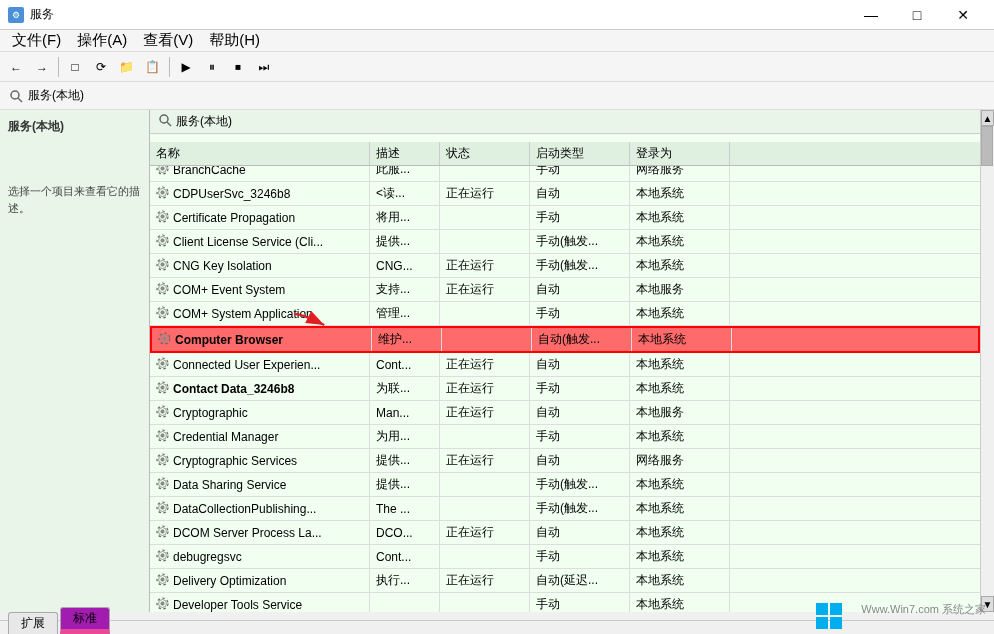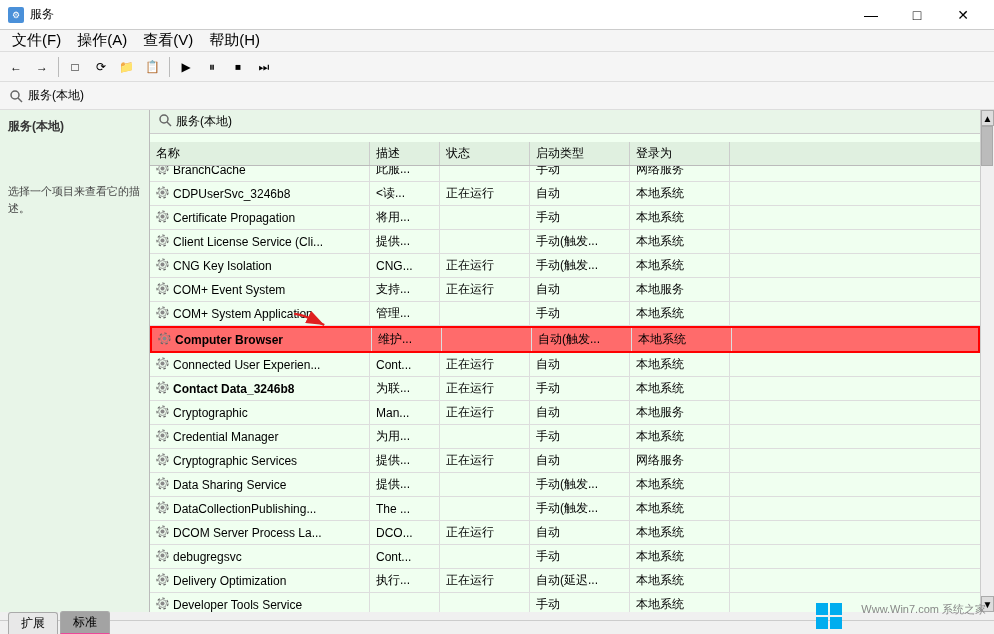--- a/index.html
+++ b/index.html
@@ -203,21 +203,21 @@
     .tab {
       padding: 2px 12px;
       border: 1px solid #aaa;
       border-bottom: none;
       background: #e8e8e8;
       cursor: pointer;
       font-size: 12px;
       border-radius: 3px 3px 0 0;
       margin-right: 2px;
     }
-    .tab.active { background: #a3a3a3; border-bottom: 1px solid #ec4899; }
+    .tab.active { background: #a21caf; border-bottom: 5px solid #ec4899; }
 
     
     .red-arrow {
       position: absolute;
       left: 288px;
       top: 310px;
       width: 50px;
       height: 30px;
       pointer-events: none;
       z-index: 100;

